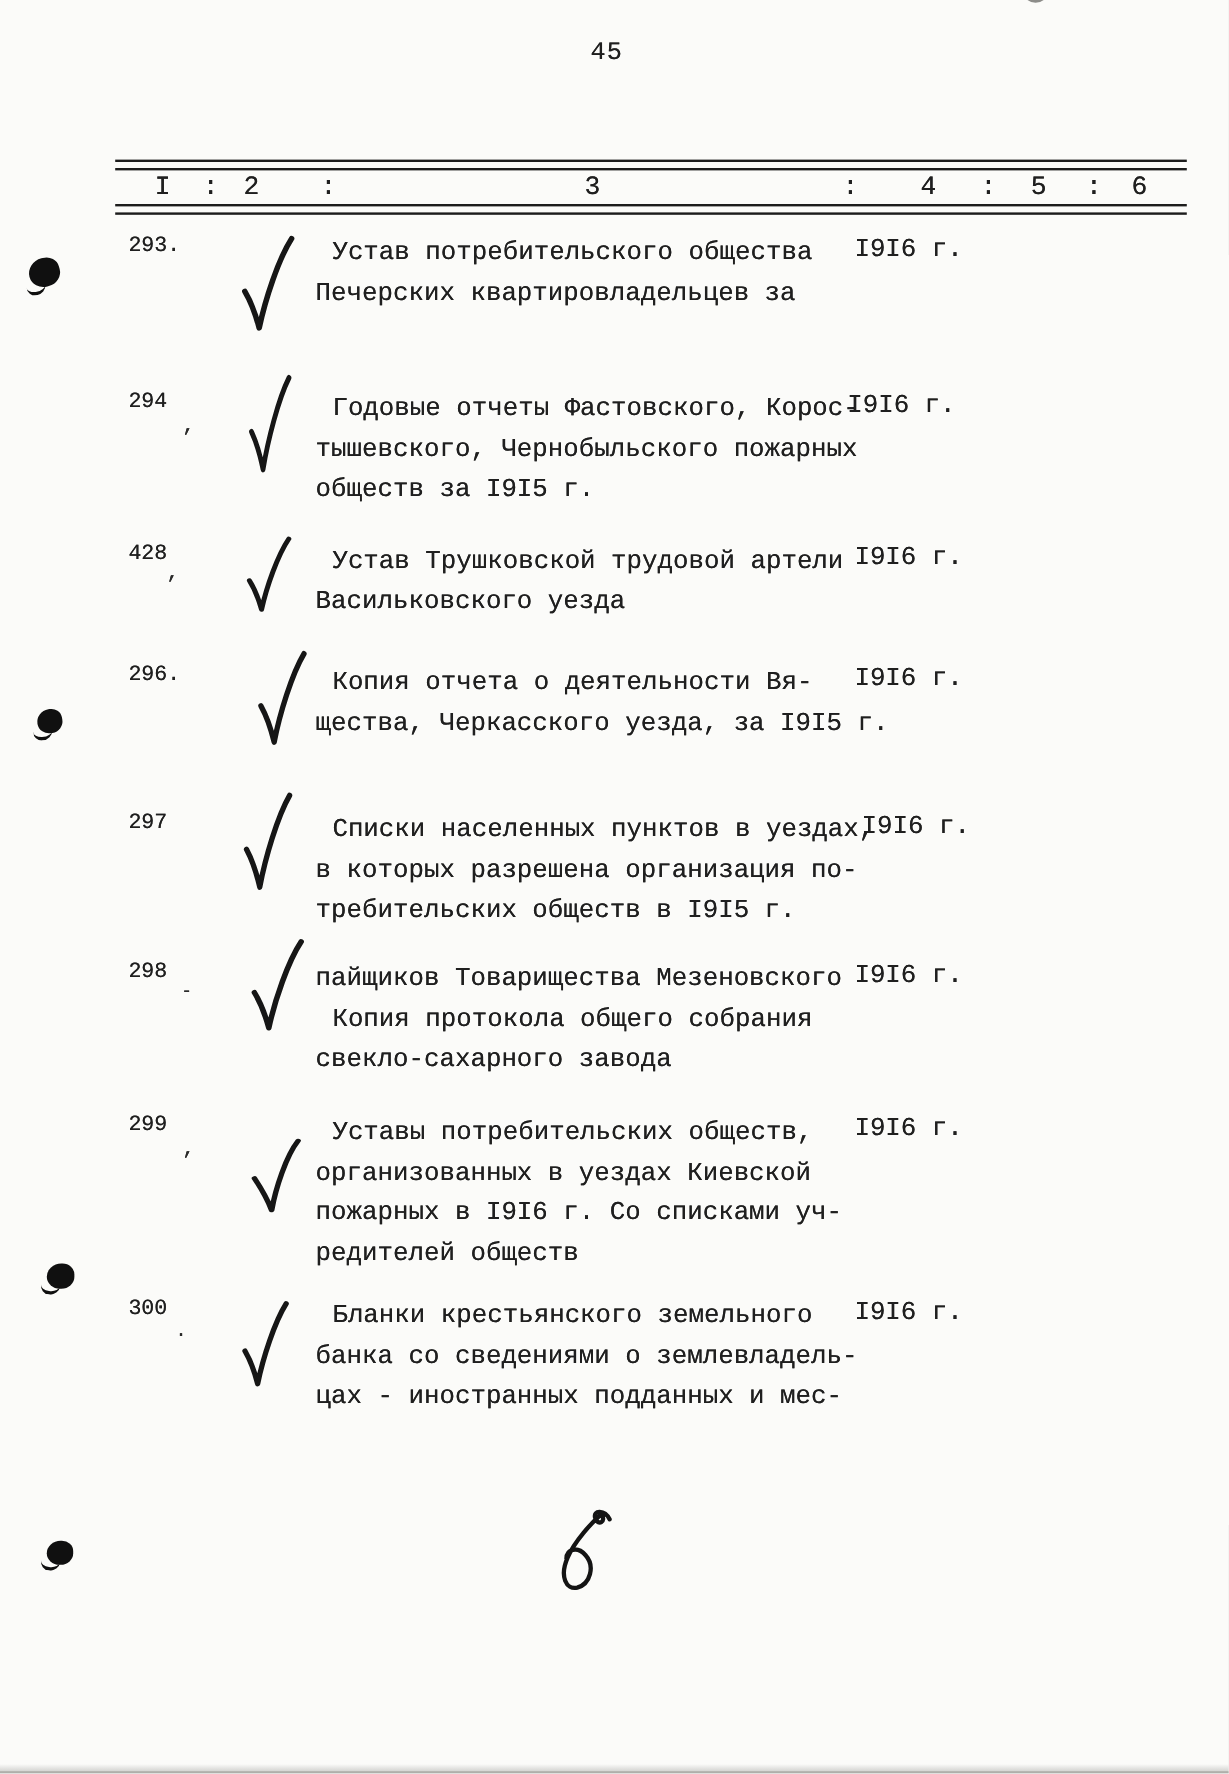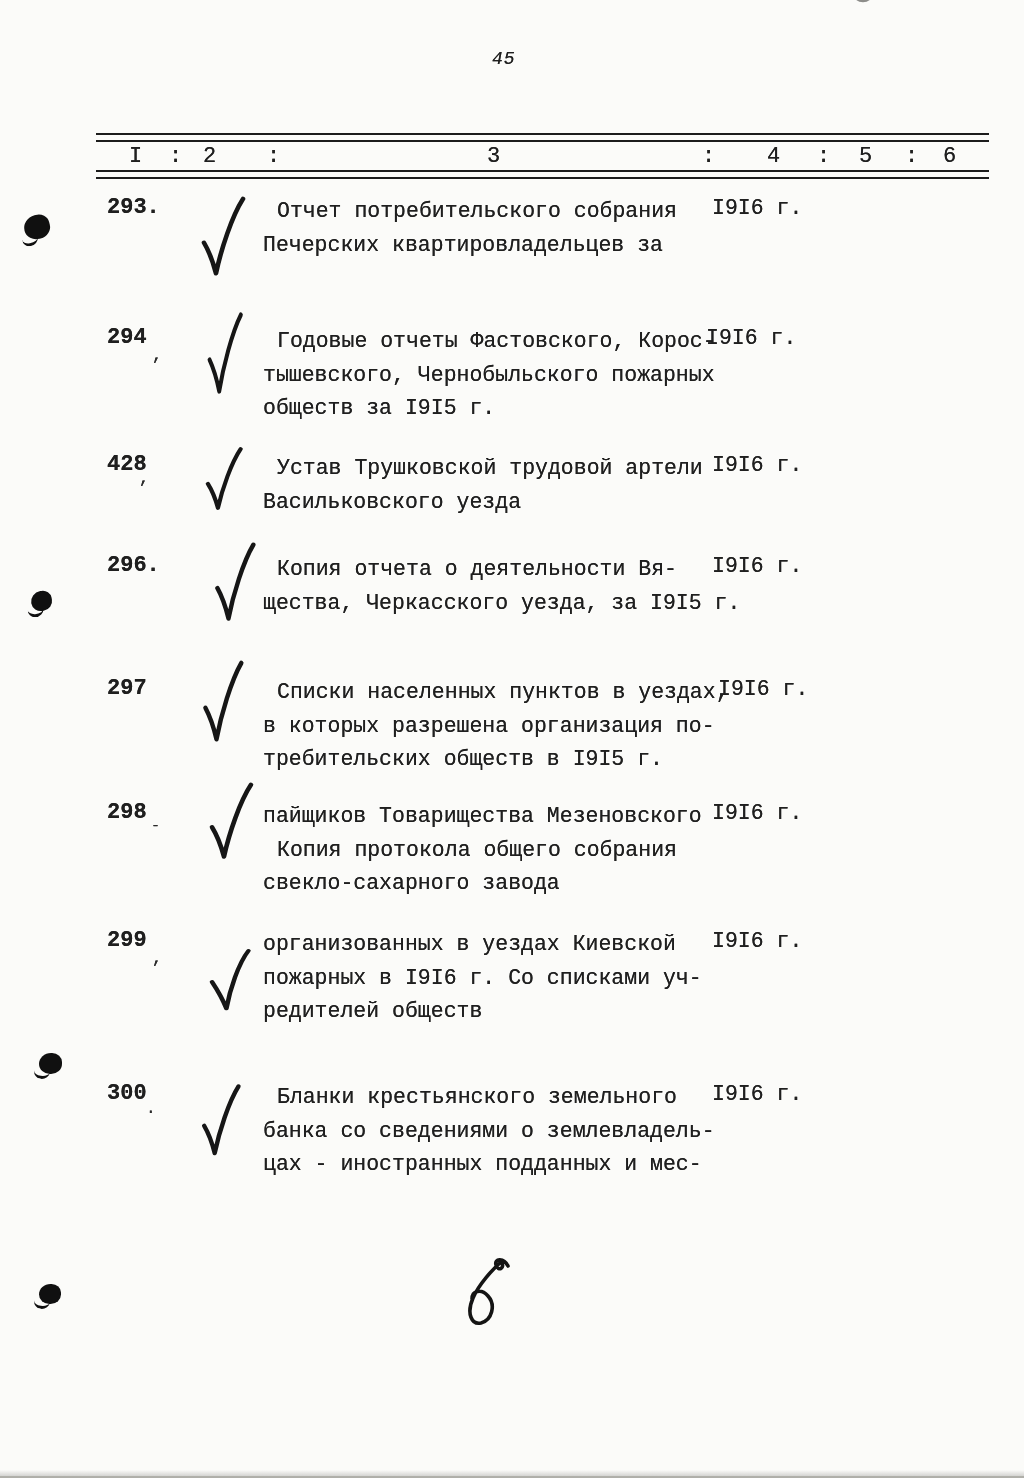--- a/index.html
+++ b/index.html
@@ -7,38 +7,38 @@
     position:relative;
     width:1024px;height:1478px;
     margin:0 auto;
     background:#fbfbf9;
     overflow:hidden;
     font-family:"Liberation Mono","DejaVu Sans Mono",monospace;
     color:#1f1f1f;
     text-shadow:0 0 .45px rgba(20,20,20,.85);
   }
   .abs{position:absolute;white-space:nowrap;}
-  .pageno{left:492px;top:49px;font-size:18px;letter-spacing:1px;font-style:italic;}
+  .pageno{left:492px;top:33px;font-size:21px;letter-spacing:1px;}
 
   
   .rule{position:absolute;left:96px;width:893px;height:5px;
         border-top:2.3px solid #1c1c1c;border-bottom:2.3px solid #1c1c1c;}
   .rule-top{top:133px;}
   .rule-bot{top:170px;}
 
   .hcell{position:absolute;top:144px;font-size:22px;}
   .h0{left:129px;} .h1{left:169px;} .h2{left:203px;} .h3{left:267px;}
   .h4{left:487px;} .h5{left:702px;} .h6{left:767px;} .h7{left:817px;}
   .h8{left:859px;} .h9{left:905px;} .h10{left:943px;}
 
   .row{position:absolute;left:0;width:1024px;}
   .r0{top:195px;} .r1{top:325px;} .r2{top:452px;} .r3{top:553px;}
   .r4{top:676px;} .r5{top:800px;} .r6{top:928px;} .r7{top:1081px;}
 
-  .num{position:absolute;left:107px;top:0;font-size:22px;font-weight:bold;}
+  .num{position:absolute;left:107px;top:0;font-size:18px;}
   .text{position:absolute;left:263px;top:0;font-size:21.5px;line-height:33.6px;}
   .line{white-space:nowrap;}
   .line.first{padding-left:14px;}
   .date{position:absolute;left:712px;top:1px;font-size:21.5px;}
   .r1 .date{left:706px;} .r4 .date{left:718px;}
 
   .check{position:absolute;stroke:#161616;fill:none;stroke-linecap:round;stroke-linejoin:round;}
   .r0 .check{left:197px;top:0;width:50px;height:86px;}
   .r1 .check{left:204px;top:-14px;width:40px;height:88px;}
   .r2 .check{left:202px;top:-6px;width:42px;height:68px;}
@@ -98,21 +98,21 @@
     <span class="hcell h10">6</span>
   </div>
   <div class="rule rule-bot"></div>
 
   <div class="row r0">
     <span class="num">293.</span>
     <svg class="check" viewBox="0 0 50 90" preserveAspectRatio="none">
       <path d="M7 50 C11 57 16 70 19 82 C24 57 35 22 46 4" stroke-width="4.6"></path>
       </svg>
     <div class="text">
-      <div class="line first">Отчет потребительского собрания</div>
+      <div class="line first">Устав потребительского общества</div>
       <div class="line">Печерских квартировладельцев за</div>
     </div>
     <span class="date">I9I6 г.</span>
   </div>
 
   <div class="row r1">
     <span class="num">294</span>
     <svg class="check" viewBox="0 0 50 90" preserveAspectRatio="none">
       <path d="M7 50 C11 57 16 70 19 82 C24 57 35 22 46 4" stroke-width="5"></path>
       </svg>
@@ -173,20 +173,21 @@
     </div>
     <span class="date">I9I6 г.</span>
   </div>
 
   <div class="row r6">
     <span class="num">299</span>
     <svg class="check" viewBox="0 0 50 90" preserveAspectRatio="none">
       <path d="M7 44 C11 54 16 68 19 82 C24 57 35 22 46 6" stroke-width="4.6"></path>
       </svg>
     <div class="text">
+      <div class="line first">Уставы потребительских обществ,</div>
       <div class="line">организованных в уездах Киевской</div>
       <div class="line">пожарных в I9I6 г. Со списками уч-</div>
       <div class="line">редителей обществ</div>
     </div>
     <span class="date">I9I6 г.</span>
   </div>
 
   <div class="row r7">
     <span class="num">300</span>
     <svg class="check" viewBox="0 0 50 90" preserveAspectRatio="none">

